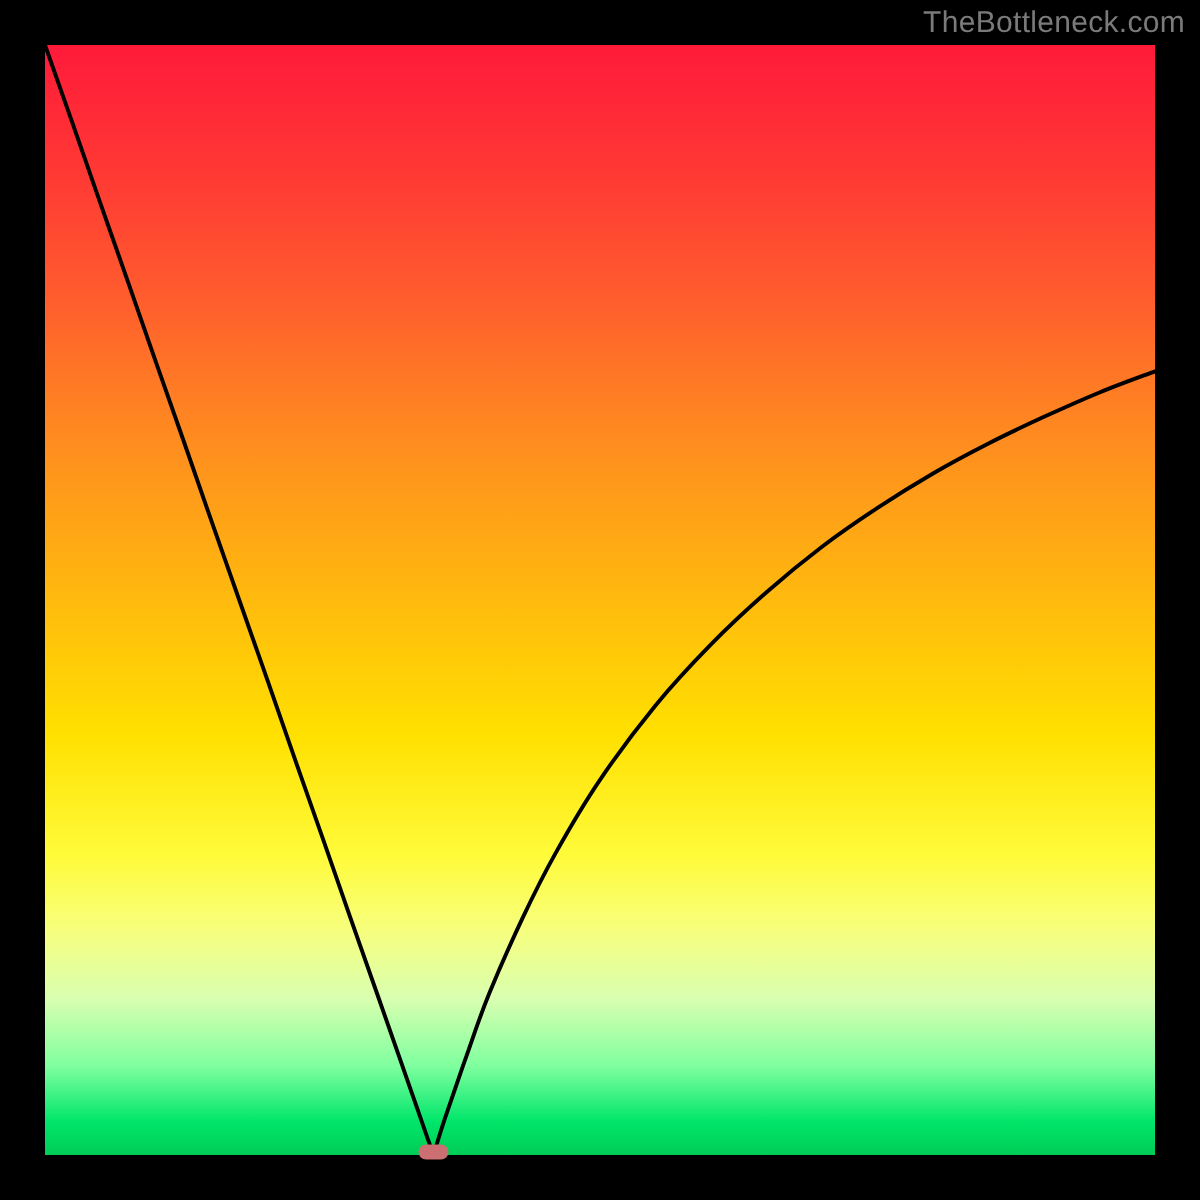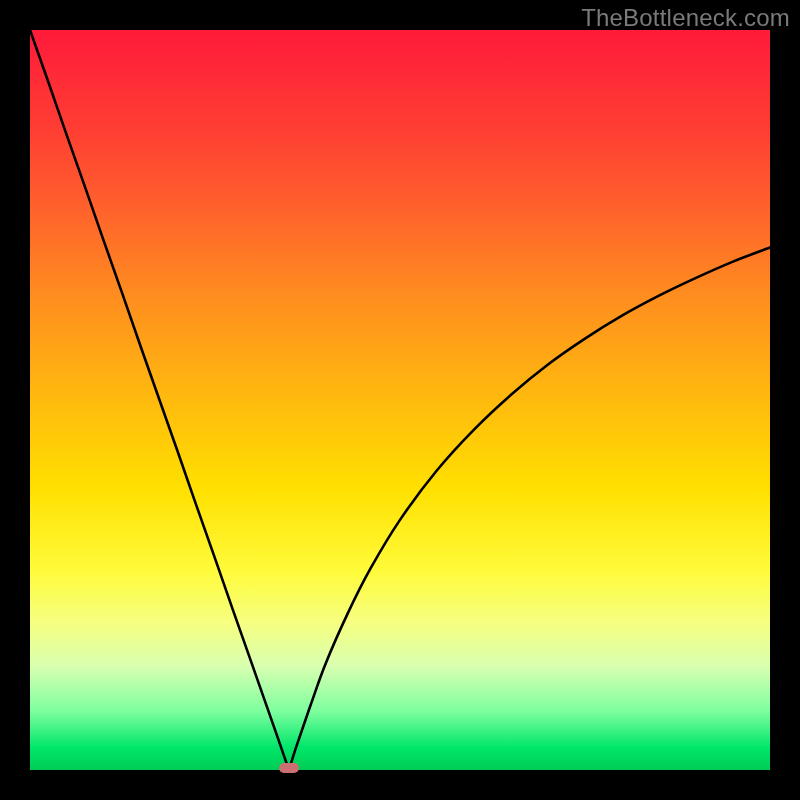--- a/index.html
+++ b/index.html
@@ -38,21 +38,21 @@
       #7fff9f 92%,
       #00e66a 97%,
       #00cc55 100%
     );
   }
   .watermark {
     position: absolute;
     top: 4px;
     right: 10px;
     color: #7a7a7a;
-    font-size: 24px;
+    font-size: 20px;
     letter-spacing: 0.2px;
     user-select: none;
   }
   svg.curve {
     position: absolute;
     left: 0;
     top: 0;
     width: 740px;
     height: 740px;
     overflow: visible;

